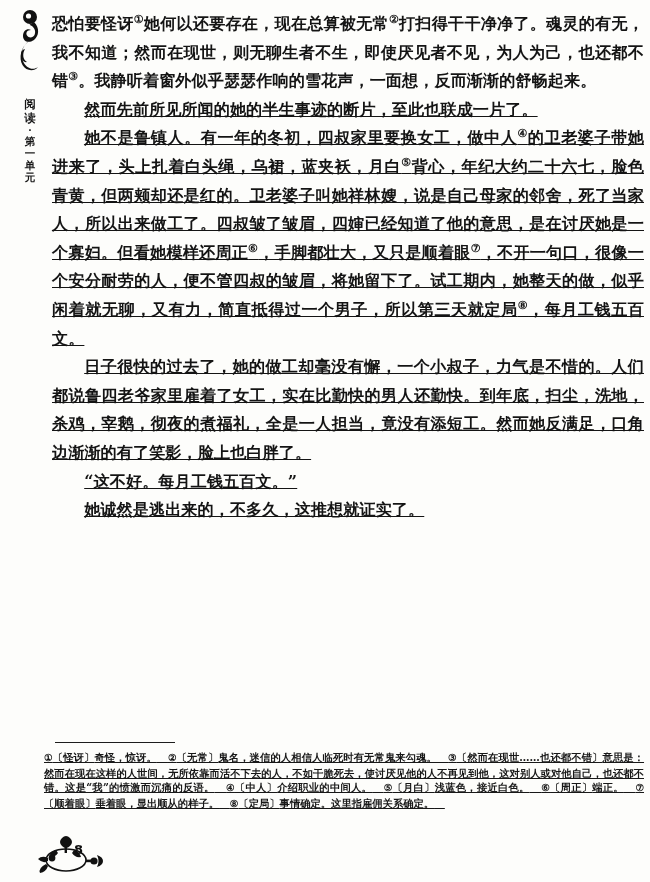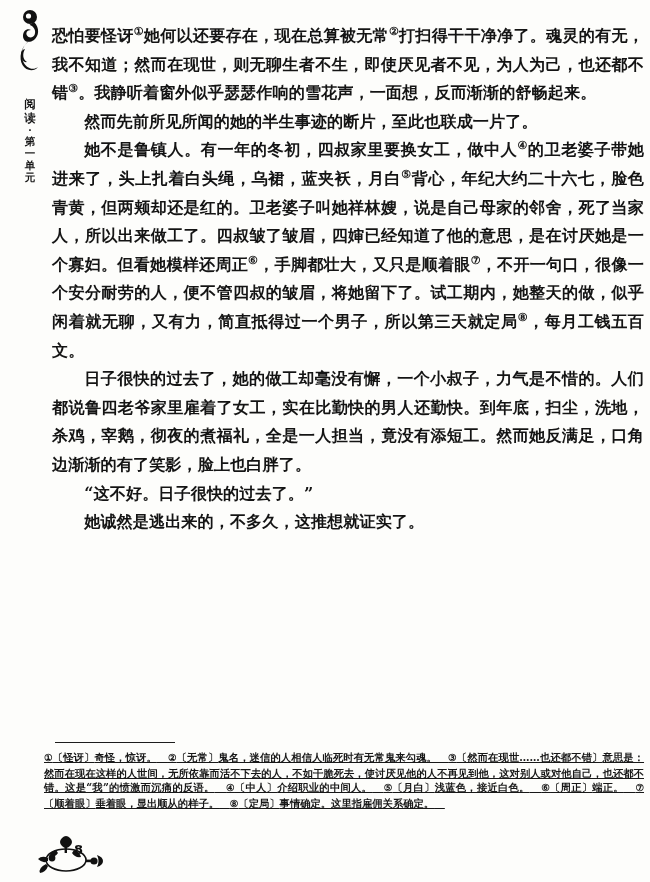--- a/index.html
+++ b/index.html
@@ -52,36 +52,37 @@
   }
   #running-head .thin {
     font-size: 10.5px;
     line-height: 12px;
   }
 
   
   #body-column {
     position: absolute;
     left: 52px;
-    top: 22px;
+    top: 10px;
     width: 592px;
   }
   .para {
     margin: 0;
     font-size: 16.1px;
     line-height: 28.6px;
     text-align: justify;
     text-justify: inter-ideograph;
     letter-spacing: 0.1px;
     font-family: "DejaVu Serif", "Liberation Serif", serif;
     font-weight: 600;
     color: #141414;
   }
   .para.indent {
     text-indent: 2em;
+    text-decoration: underline;
   }
   .fnref {
     font-size: 11px;
     vertical-align: super;
     line-height: 0;
     font-weight: 600;
   }
 
   
   #footnote-rule {
@@ -169,21 +170,21 @@
     <span class="thin">一</span>
     <span class="thin">单</span>
     <span class="thin">元</span>
   </div>
 
   <div id="body-column">
     <p class="para">恐怕要怪讶<span class="fnref">①</span>她何以还要存在，现在总算被无常<span class="fnref">②</span>打扫得干干净净了。魂灵的有无，我不知道；然而在现世，则无聊生者不生，即使厌见者不见，为人为己，也还都不错<span class="fnref">③</span>。我静听着窗外似乎瑟瑟作响的雪花声，一面想，反而渐渐的舒畅起来。</p>
     <p class="para indent">然而先前所见所闻的她的半生事迹的断片，至此也联成一片了。</p>
     <p class="para indent">她不是鲁镇人。有一年的冬初，四叔家里要换女工，做中人<span class="fnref">④</span>的卫老婆子带她进来了，头上扎着白头绳，乌裙，蓝夹袄，月白<span class="fnref">⑤</span>背心，年纪大约二十六七，脸色青黄，但两颊却还是红的。卫老婆子叫她祥林嫂，说是自己母家的邻舍，死了当家人，所以出来做工了。四叔皱了皱眉，四婶已经知道了他的意思，是在讨厌她是一个寡妇。但看她模样还周正<span class="fnref">⑥</span>，手脚都壮大，又只是顺着眼<span class="fnref">⑦</span>，不开一句口，很像一个安分耐劳的人，便不管四叔的皱眉，将她留下了。试工期内，她整天的做，似乎闲着就无聊，又有力，简直抵得过一个男子，所以第三天就定局<span class="fnref">⑧</span>，每月工钱五百文。</p>
     <p class="para indent">日子很快的过去了，她的做工却毫没有懈，一个小叔子，力气是不惜的。人们都说鲁四老爷家里雇着了女工，实在比勤快的男人还勤快。到年底，扫尘，洗地，杀鸡，宰鹅，彻夜的煮福礼，全是一人担当，竟没有添短工。然而她反满足，口角边渐渐的有了笑影，脸上也白胖了。</p>
-    <p class="para indent">“这不好。日子很快的过去了。”</p>
+    <p class="para indent">“这不好。每月工钱五百文。”</p>
     <p class="para indent">她诚然是逃出来的，不多久，这推想就证实了。</p>
   </div>
 
   <div id="footnote-rule"></div>
 
   <div id="footnotes"><span class="note"><span class="note-num">①</span><span>〔怪讶〕</span><span>奇怪，惊讶。</span></span><span class="note"><span class="note-num">②</span><span>〔无常〕</span><span>鬼名，迷信的人相信人临死时有无常鬼来勾魂。</span></span><span class="note"><span class="note-num">③</span><span>〔然而在现世……也还都不错〕</span><span>意思是：然而在现在这样的人世间，无所依靠而活不下去的人，不如干脆死去，使讨厌见他的人不再见到他，这对别人或对他自己，也还都不错。这是“我”的愤激而沉痛的反语。</span></span><span class="note"><span class="note-num">④</span><span>〔中人〕</span><span>介绍职业的中间人。</span></span><span class="note"><span class="note-num">⑤</span><span>〔月白〕</span><span>浅蓝色，接近白色。</span></span><span class="note"><span class="note-num">⑥</span><span>〔周正〕</span><span>端正。</span></span><span class="note"><span class="note-num">⑦</span><span>〔顺着眼〕</span><span>垂着眼，显出顺从的样子。</span></span><span class="note"><span class="note-num">⑧</span><span>〔定局〕</span><span>事情确定。这里指雇佣关系确定。</span></span></div>
 
   <div id="page-foot">
     <svg class="ornament" viewBox="0 0 110 40" width="110" height="40" aria-hidden="true">
       <g fill="#111">

